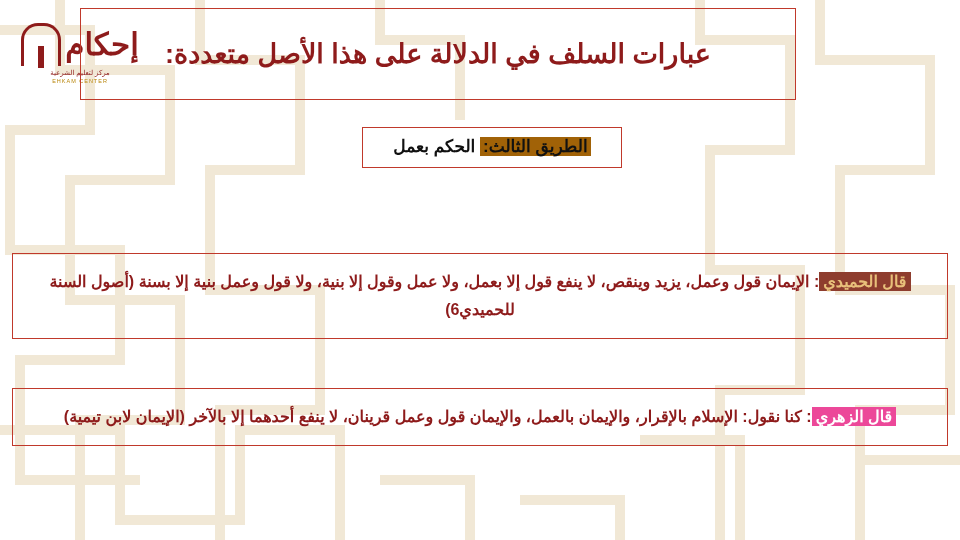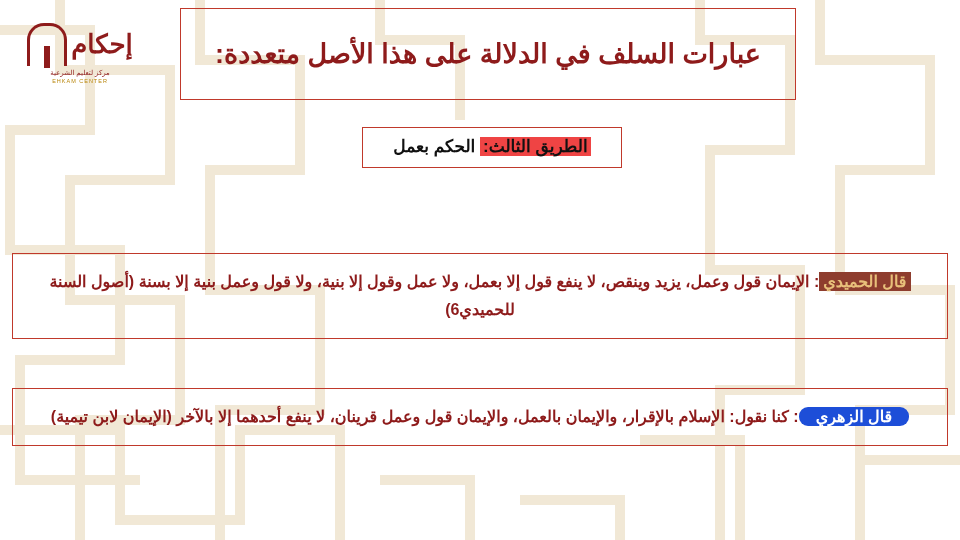--- a/index.html
+++ b/index.html
@@ -28,21 +28,21 @@
   .slide {
     position: absolute;
     inset: 0;
   }
 
   
   .title-box {
     position: absolute;
     top: 8px;
     right: 164px;
-    width: 616px;
+    width: 716px;
     min-height: 92px;
     border: 1.5px solid #c0392b;
     box-sizing: border-box;
     display: flex;
     align-items: center;
     justify-content: center;
     padding: 4px 10px;
   }
   .title-text {
     color: #8e1b1b;
@@ -83,21 +83,21 @@
     position: absolute;
     left: 50%;
     bottom: -2px;
     transform: translateX(-50%);
     width: 6px;
     height: 22px;
     background: #8e1b1b;
   }
   .logo-word {
     color: #8e1b1b;
-    font-size: 26px;
+    font-size: 31px;
     font-weight: bold;
     letter-spacing: -1px;
   }
   .logo-sub {
     color: #8e1b1b;
     font-size: 7px;
     margin-top: 3px;
     text-align: center;
   }
   .logo-sub2 {
@@ -119,21 +119,21 @@
     text-align: center;
     direction: rtl;
   }
   .method-line {
     font-size: 17px;
     font-weight: bold;
     color: #111111;
     line-height: 1.45;
   }
   .hl-dark {
-    background: #ef4444;
+    background: #a16207;
     color: #111111;
     padding: 0 3px;
   }
 
   
   .quote-box {
     position: absolute;
     right: 12px;
     width: 936px;
     box-sizing: border-box;
@@ -150,24 +150,23 @@
     font-size: 16px;
     font-weight: bold;
     line-height: 1.75;
   }
   .speaker {
     background: #8e3d2e;
     color: #e8c07a;
     padding: 1px 4px;
   }
   .speaker-2 {
-    background: #1d4ed8;
+    background: #ec4899;
     color: #ffffff;
-    padding: 1px 17px;
-    border-radius: 9px;
+    padding: 1px 4px;
   }
   .src {
     color: #8e1b1b;
   }
 </style>
 </head>
 <body>
 
 <div class="bg-pattern">
   <svg width="960" height="540" viewBox="0 0 960 540" xmlns="http://www.w3.org/2000/svg">

